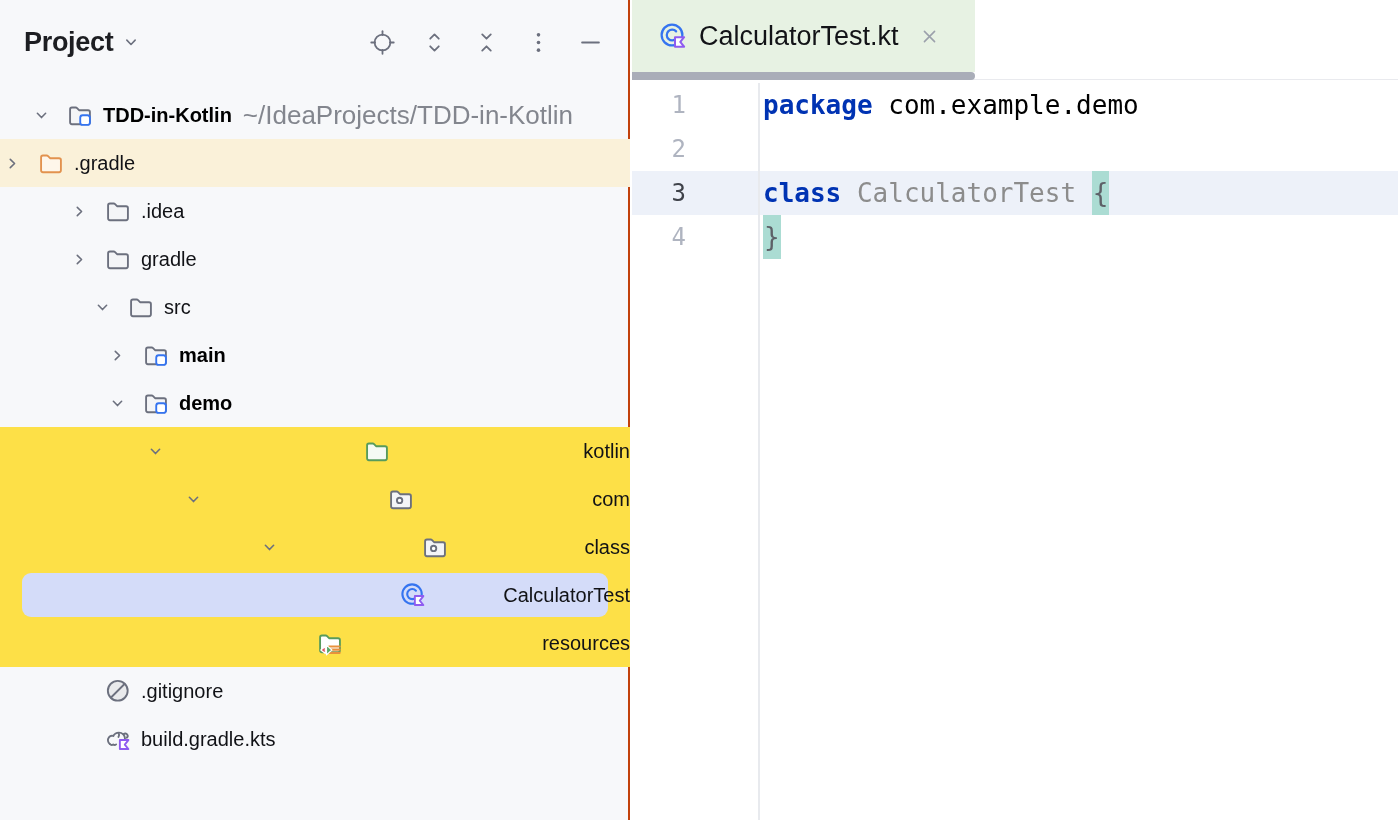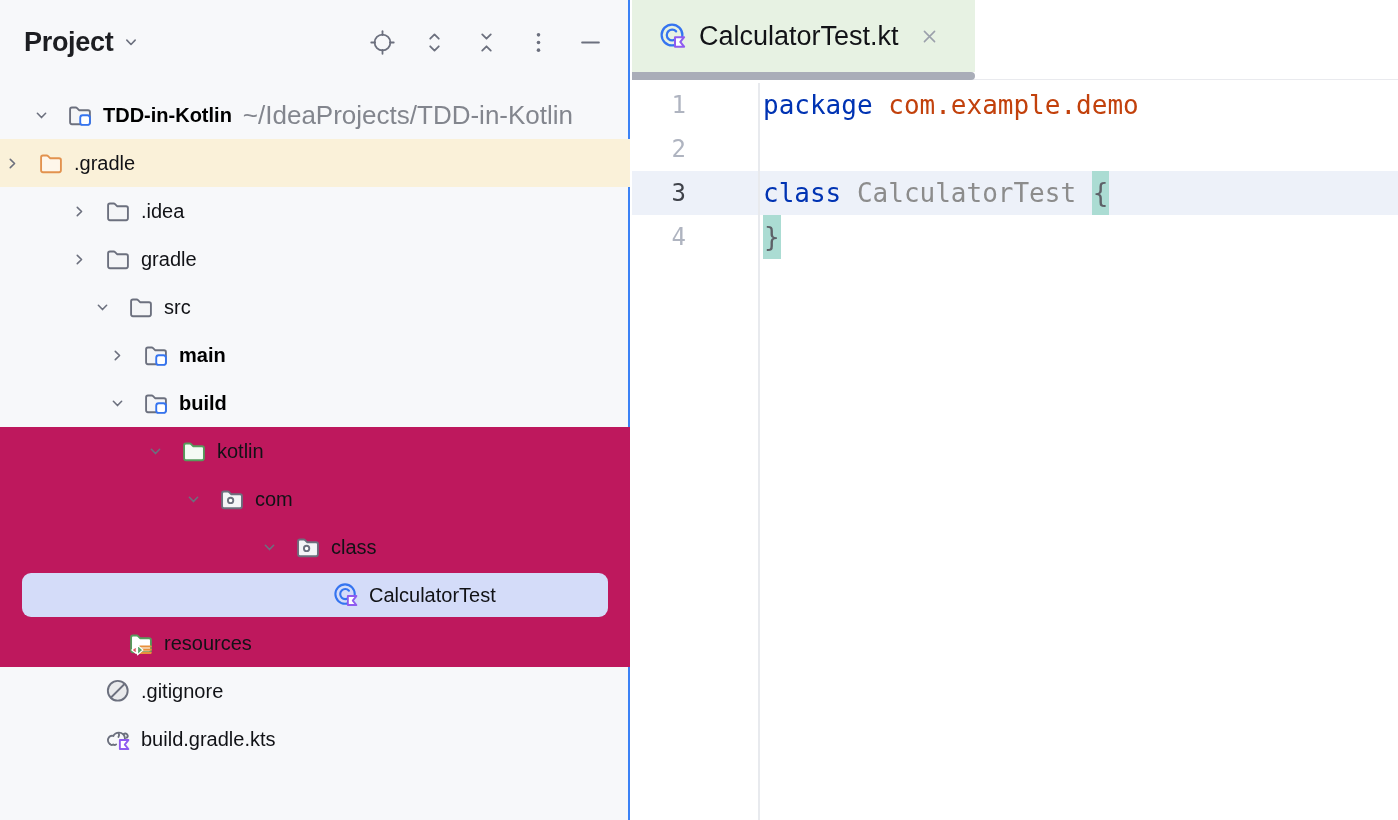--- a/index.html
+++ b/index.html
@@ -1,34 +1,34 @@
 <!DOCTYPE html>
 <html><head>
 <meta charset="utf-8">
 <style>
   * { margin:0; padding:0; box-sizing:border-box; }
   html,body { width:1398px; height:820px; overflow:hidden; }
   body { font-family:"Liberation Sans", sans-serif; background:#fff; position:relative; }
 
   
   .project-panel { position:absolute; left:0; top:0; width:630px; height:820px;
-                   background:#F7F8FA; border-right:2px solid #3b82f6; }
+                   background:#F7F8FA; border-right:2px solid #c2410c; }
   .panel-header { position:absolute; left:0; top:0; width:100%; height:84px;
                   display:flex; align-items:center; padding:0 18px 0 24px; }
   .panel-title-wrap { display:flex; align-items:center; gap:8px; cursor:pointer; }
   .panel-title { font-size:27px; font-weight:700; color:#1D1E22; letter-spacing:-0.3px; }
   .panel-header .spacer { flex:1; }
   .tool-btn { width:40px; height:40px; display:flex; align-items:center; justify-content:center;
               border-radius:6px; margin-left:12px; }
   .tool-btn svg { width:27px; height:27px; }
 
   .tree { position:absolute; left:0; top:91px; width:630px; }
   .tree-row { position:relative; height:48px; display:flex; align-items:center; width:630px; }
   .tree-row.bg-warning { background:#FAF1D9; }
-  .tree-row.bg-test { background:#be185d; }
+  .tree-row.bg-test { background:#fde047;justify-content:space-between; }
   .sel-pill { position:absolute; left:22px; right:22px; top:2px; bottom:2px;
               background:#D4DCF9; border-radius:9px; }
   .chev-box { width:24px; height:24px; margin-right:13px; flex:none;
               display:flex; align-items:center; justify-content:center; z-index:1; }
   .chev-box svg { width:19px; height:19px; }
   .tree-ico { width:28px; height:28px; margin-right:9px; flex:none;
               display:flex; align-items:center; justify-content:center; z-index:1; }
   .tree-ico svg { width:28px; height:28px; }
   .tree-label { font-size:20px; color:#111216; z-index:1; white-space:nowrap; }
   .tree-label.bold { font-weight:700; color:#000; }
@@ -54,22 +54,22 @@
   .caret-line-bg { position:absolute; left:0; top:91px; width:766px; height:44px;
                    background:#EDF1F9; }
   .gutter { position:absolute; left:0; top:3px; width:128px; bottom:0;
             border-right:2px solid #E8EAEE; height:737px; }
   .gutter-num { height:44px; line-height:44px; text-align:right; padding-right:72px;
                 font-family:"DejaVu Sans Mono", monospace; font-size:24px; color:#AFB4C0; }
   .gutter-num.current { color:#3F424A; }
   .code-area { position:absolute; left:130px; top:3px; right:0; }
   .code-line { height:44px; line-height:44px; white-space:pre;
                font-family:"DejaVu Sans Mono", monospace; font-size:26px; padding-left:1px; }
-  .tok-keyword { color:#0033B3; font-weight:400; }
-  .tok-plain { color:#c2410c;margin-top:39px; }
+  .tok-keyword { color:#0033B3; font-weight:700; }
+  .tok-plain { color:#000000;margin-top:39px; }
   .tok-unused { color:#8C8C8C; }
   .tok-brace { color:#5D6067; }
   .tok-matched { background:#ABDCD3; display:inline-block; height:44px; line-height:44px;
                  vertical-align:top; padding:0 1px; }
 
   .panel-divider { position:absolute; left:629px; top:0; width:5px; height:820px;
                    cursor:col-resize; z-index:5; }
 </style>
 </head>
 <body>
@@ -220,21 +220,21 @@
           <svg viewBox="0 0 24 24" fill="none" stroke="#6C707E" stroke-width="2" stroke-linecap="round" stroke-linejoin="round">
             <path d="M6.8 9.2 12 14.6l5.2-5.4"></path>
           </svg>
         </span>
         <span class="tree-ico">
           <svg viewBox="0 0 24 24" fill="none" stroke="#6C707E" stroke-width="1.6" stroke-linecap="round" stroke-linejoin="round">
             <path d="M3.5 18.3V7.2c0-.9.72-1.6 1.6-1.6h3.2c.44 0 .86.18 1.17.5l1.73 1.8h7.7c.88 0 1.6.72 1.6 1.6v8.8c0 .88-.72 1.6-1.6 1.6H5.1c-.88 0-1.6-.72-1.6-1.6Z" fill="#F4F5F7"></path>
             <rect x="12.2" y="12.2" width="8.3" height="8.3" rx="2.1" fill="#fff" stroke="#3574F0"></rect>
           </svg>
         </span>
-        <span class="tree-label bold">build</span>
+        <span class="tree-label bold">demo</span>
       </div>
       <div class="tree-row bg-test" style="padding-left:143px">
         <span class="chev-box">
           <svg viewBox="0 0 24 24" fill="none" stroke="#6C707E" stroke-width="2" stroke-linecap="round" stroke-linejoin="round">
             <path d="M6.8 9.2 12 14.6l5.2-5.4"></path>
           </svg>
         </span>
         <span class="tree-ico">
           <svg viewBox="0 0 24 24" fill="none" stroke="#579B5C" stroke-width="1.6" stroke-linecap="round" stroke-linejoin="round">
             <path d="M3.5 18.3V7.2c0-.9.72-1.6 1.6-1.6h3.2c.44 0 .86.18 1.17.5l1.73 1.8h7.7c.88 0 1.6.72 1.6 1.6v8.8c0 .88-.72 1.6-1.6 1.6H5.1c-.88 0-1.6-.72-1.6-1.6Z" fill="#F5FAF4"></path>

